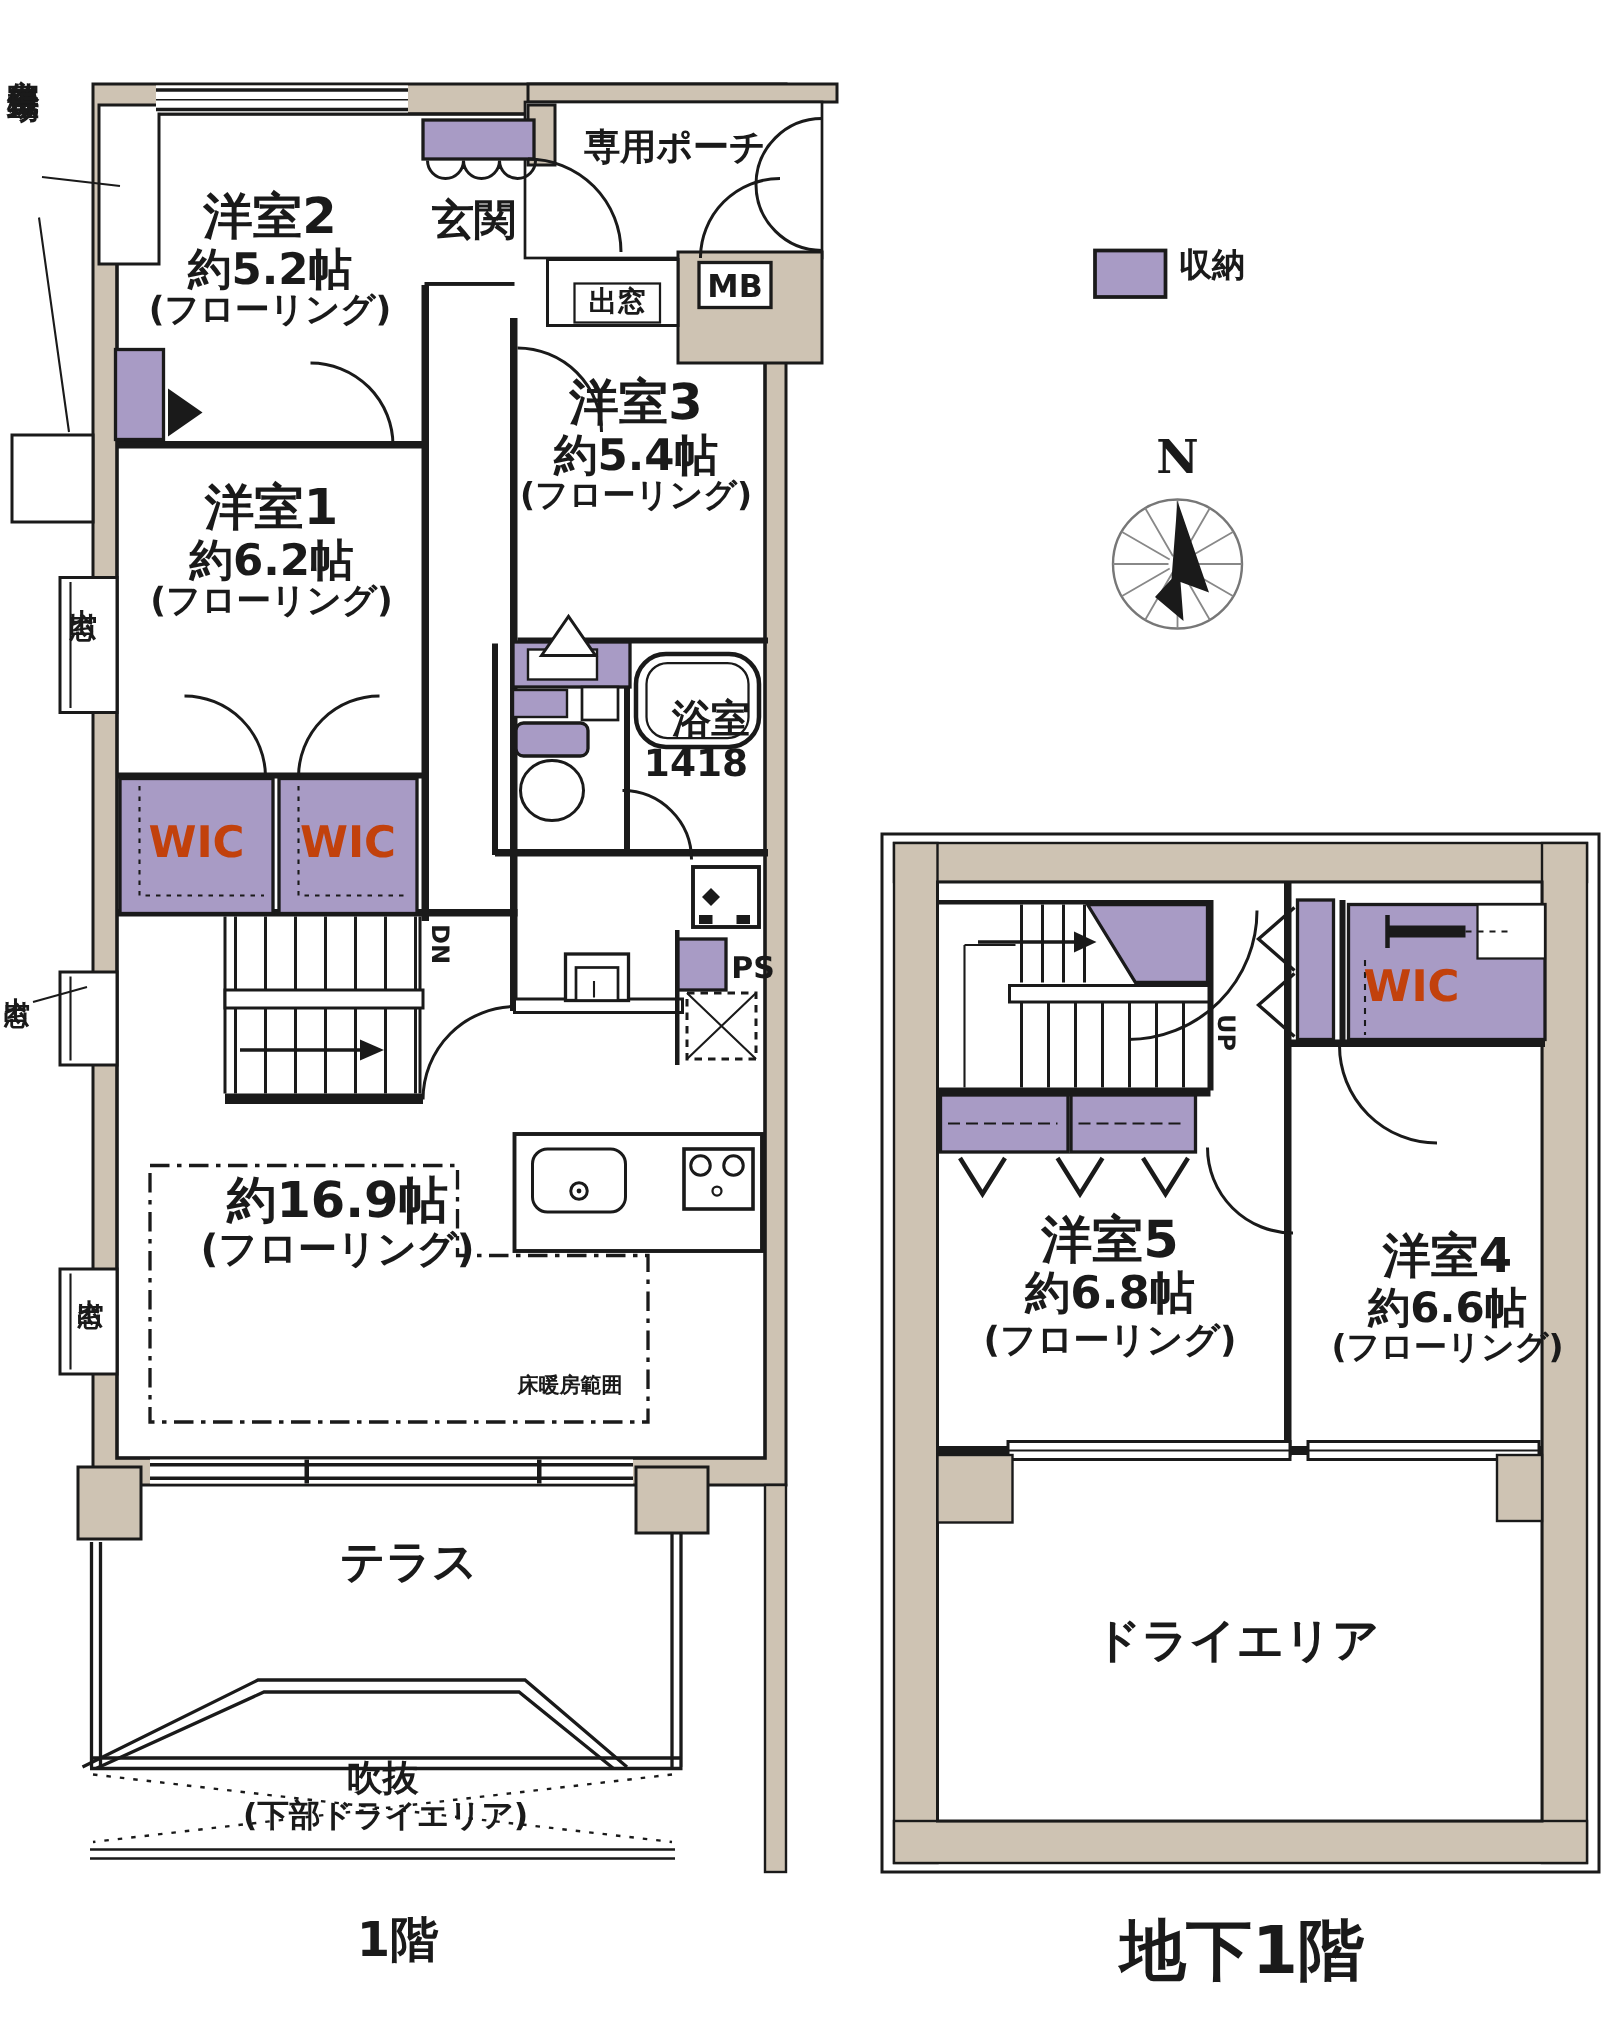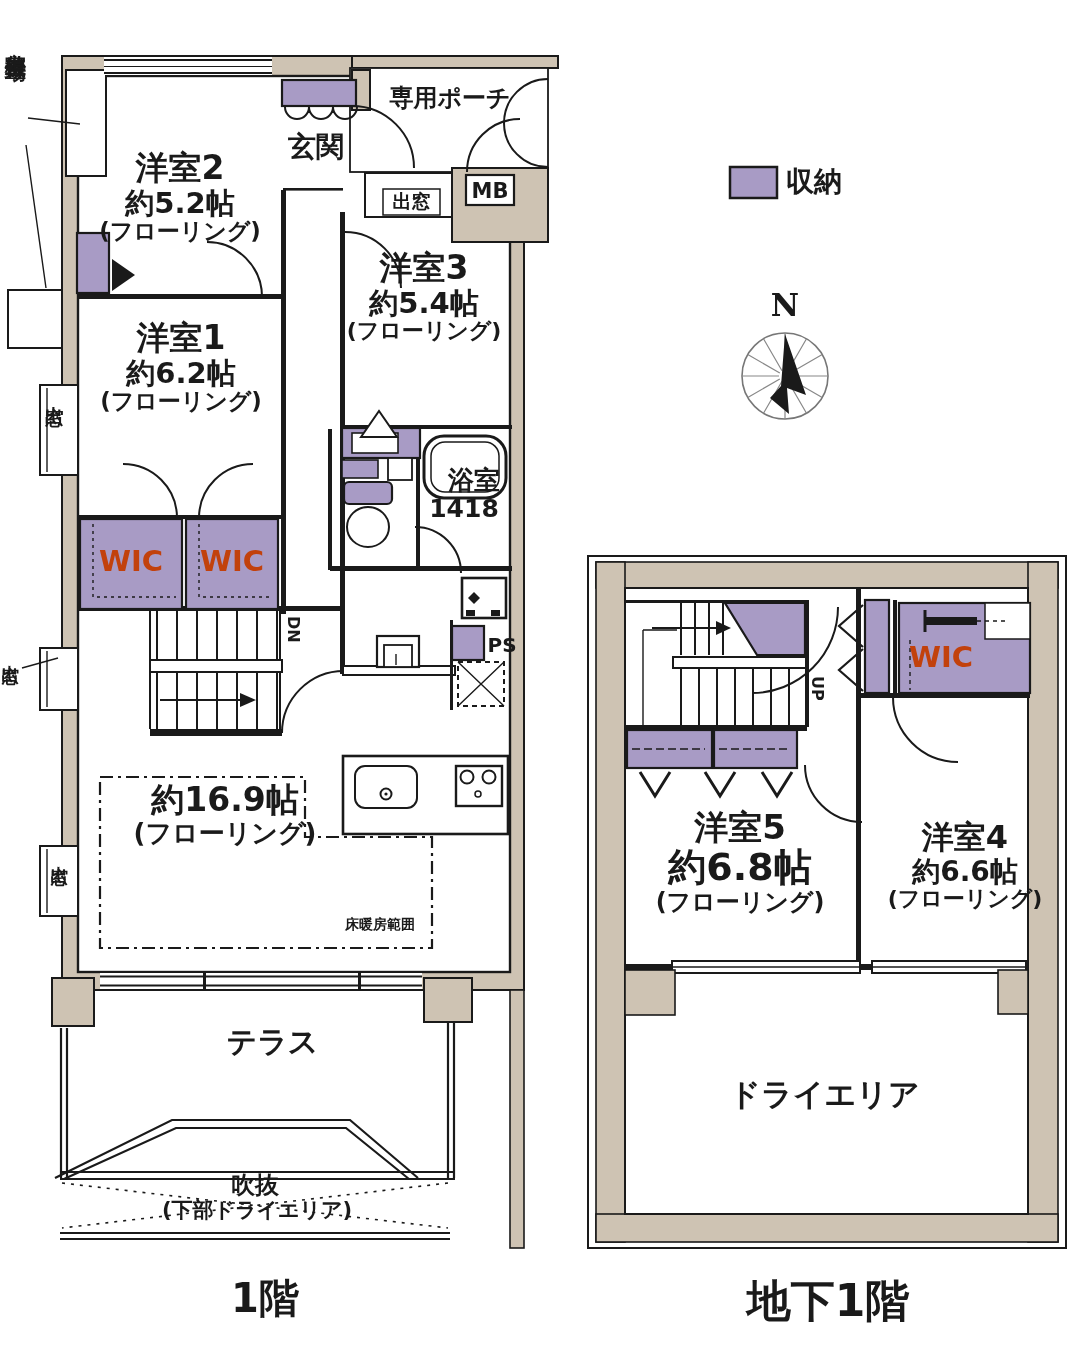--- a/index.html
+++ b/index.html
@@ -246,21 +246,21 @@
   </g>
   <g>
     <circle cx="785" cy="376" r="43" fill="none" stroke="#777" stroke-width="1.6"></circle>
     <path stroke="#888" stroke-width="1.2" fill="none" d="M791,376 H828 M779,376 H742 M785,382 V419 M785,370 V333 M790.2,379 L822.2,397.5 M779.8,373 L747.8,354.5 M788,381.2 L806.5,413.2 M782,370.8 L763.5,338.8 M782,381.2 L763.5,413.2 M788,370.8 L806.5,338.8 M790.2,373 L822.2,354.5 M779.8,379 L747.8,397.5"></path>
     <polygon class="blk" points="785,334 806,395 787,388 789,414 770,398 781,386"></polygon>
   </g>
 </svg>
 
 <div class="lbl vtext" style="left:3px; top:36px; font-size:21px;">室外機置場</div>
 
-<div class="lbl" style="left:75px; top:126px; width:210px;margin-top:24px;">
+<div class="lbl" style="left:75px; top:126px; width:210px;">
   <div style="font-size:33px;">洋室2</div>
   <div style="font-size:29px;">約5.2帖</div>
   <div style="font-size:23px;">(フローリング)</div>
 </div>
 
 <div class="lbl" style="left:283px; top:131px; width:66px; font-size:28px;">玄関</div>
 <div class="lbl" style="left:380px; top:85px; width:140px; font-size:24px;">専用ポーチ</div>
 <div class="lbl" style="left:383px; top:191px; width:57px; font-size:19px;">出窓</div>
 <div class="lbl" style="left:464px; top:180px; width:52px; font-size:21px;">MB</div>
 
@@ -297,36 +297,36 @@
 <div class="lbl vtext" style="left:0px; top:650px; font-size:18px;">出窓</div>
 <div class="lbl vtext" style="left:49px; top:851px; font-size:18px;">出窓</div>
 
 <div class="lbl" style="left:210px; top:1025px; width:125px; font-size:30px;">テラス</div>
 
 <div class="lbl" style="left:162px; top:1172px; width:186px;">
   <div style="font-size:24px;">吹抜</div>
   <div style="font-size:21px;">(下部ドライエリア)</div>
 </div>
 
-<div class="lbl" style="left:200px; top:1276px; width:130px; font-size:40px;">1階</div>
+<div class="lbl" style="left:200px; top:1276px; width:130px; font-size:32px;">1階</div>
 
 <div class="lbl rot90" style="left:826px; top:676px; font-size:16px;">UP</div>
 <div class="lbl white" style="left:899px; top:641px; width:84px; font-size:29px;">WIC</div>
 
 <div class="lbl" style="left:630px; top:808px; width:220px;">
   <div style="font-size:34px;">洋室5</div>
-  <div style="font-size:38px;">約6.8帖</div>
+  <div style="font-size:30px;">約6.8帖</div>
   <div style="font-size:24px;">(フローリング)</div>
 </div>
 
 <div class="lbl" style="left:879px; top:780px; width:172px;margin-top:40px;">
   <div style="font-size:32px;">洋室4</div>
   <div style="font-size:28px;">約6.6帖</div>
   <div style="font-size:22px;">(フローリング)</div>
 </div>
 
 <div class="lbl" style="left:722px; top:1077px; width:205px; font-size:31px;">ドライエリア</div>
 <div class="lbl" style="left:738px; top:1276px; width:180px; font-size:44px;">地下1階</div>
 
-<div class="lbl" style="left:786px; top:166px; width:110px; font-size:28px; text-align:left;">収納</div>
+<div class="lbl" style="left:786px; top:166px; width:110px; font-size:22px; text-align:left;">収納</div>
 <div class="lbl serif" style="left:766px; top:288px; width:38px; font-size:31px;">N</div>
 
 </div>
 
 </body></html>

